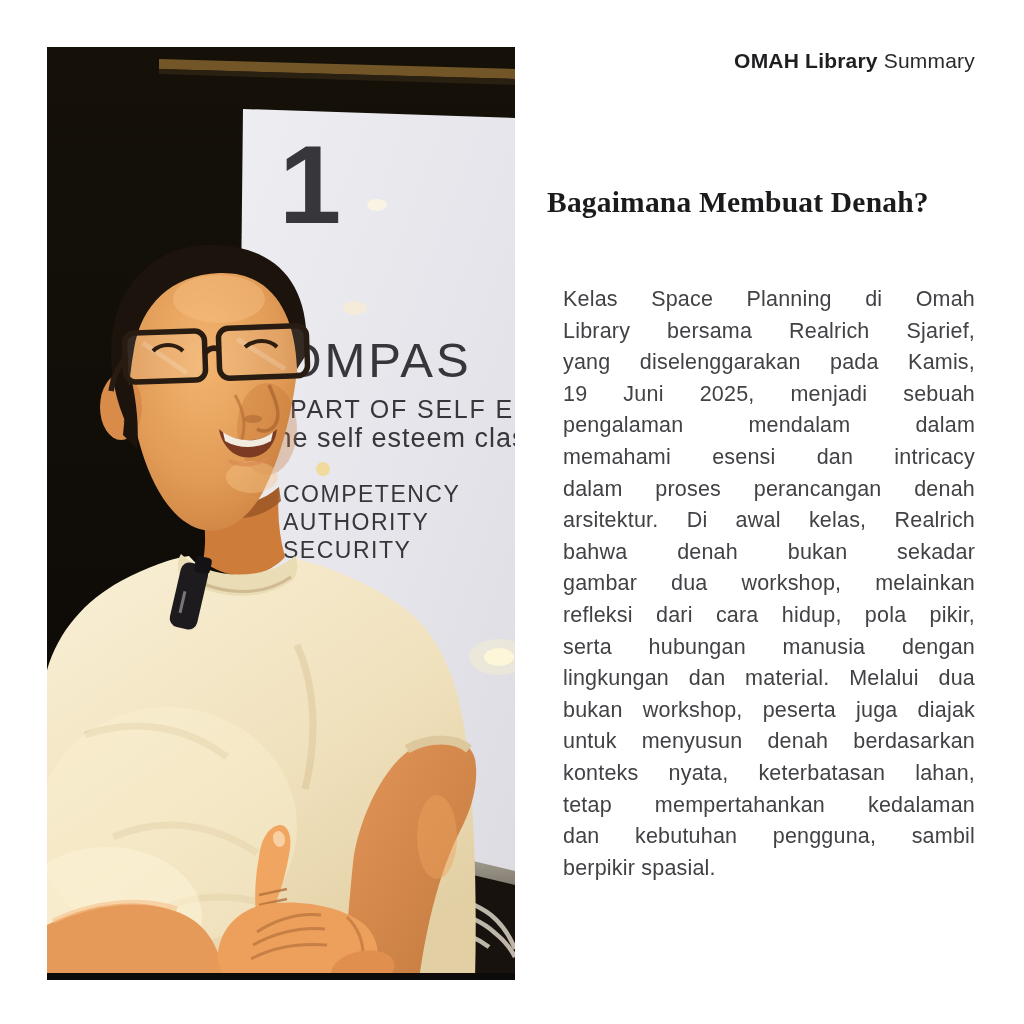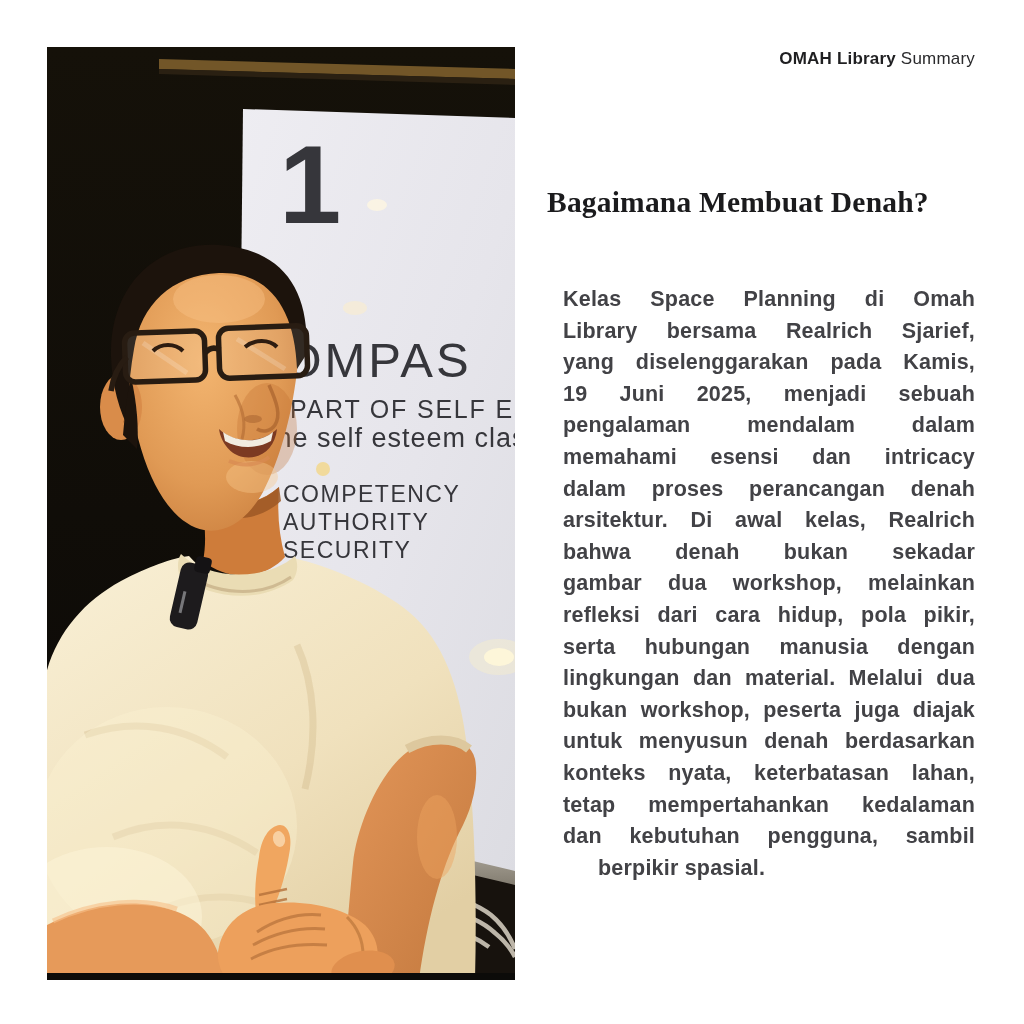--- a/index.html
+++ b/index.html
@@ -1,32 +1,32 @@
 <!DOCTYPE html>
 <html><head>
 <meta charset="utf-8">
 <style>
   html,body{margin:0;padding:0;}
   body{width:1024px;height:1024px;background:#ffffff;position:relative;
        font-family:"Liberation Sans", sans-serif;}
   .page{position:absolute;inset:0;width:1024px;height:1024px;background:#ffffff;overflow:hidden;}
 
   
-  .brand{position:absolute;top:49px;right:49px;font-size:17px;letter-spacing:.2px;
+  .brand{position:absolute;top:49px;right:49px;font-size:21px;letter-spacing:.2px;
          color:#1f1f21;white-space:nowrap;}
   .brand b{font-weight:700;}
   .brand span.light{font-weight:400;color:#2a2a2c;}
   .article-title{position:absolute;left:547px;top:166px;width:420px;
          font-family:"Liberation Serif", serif;font-weight:700;font-size:29.5px;
          letter-spacing:.2px;color:#1b1b1d;white-space:nowrap;}
   .article-body{position:absolute;left:563px;top:284px;width:412px;color:#424246;
          font-size:21.5px;letter-spacing:.2px;}
   .body-line{height:31.6px;line-height:31.6px;text-align:justify;text-align-last:justify;
-         white-space:nowrap;overflow:visible;font-weight:bold;}
-  .body-line.last{text-align-last:left;margin-left:35px;}
+         white-space:nowrap;overflow:visible;}
+  .body-line.last{text-align-last:left;}
 
   
   .photo{position:absolute;left:47px;top:47px;width:468px;height:933px;overflow:hidden;
          background:#0e0b09;}
   .photo svg{display:block;width:100%;height:100%;}
   .slide-text{font-family:"Liberation Sans", sans-serif;fill:#36363b;}
 </style>
 </head>
 <body>
 

